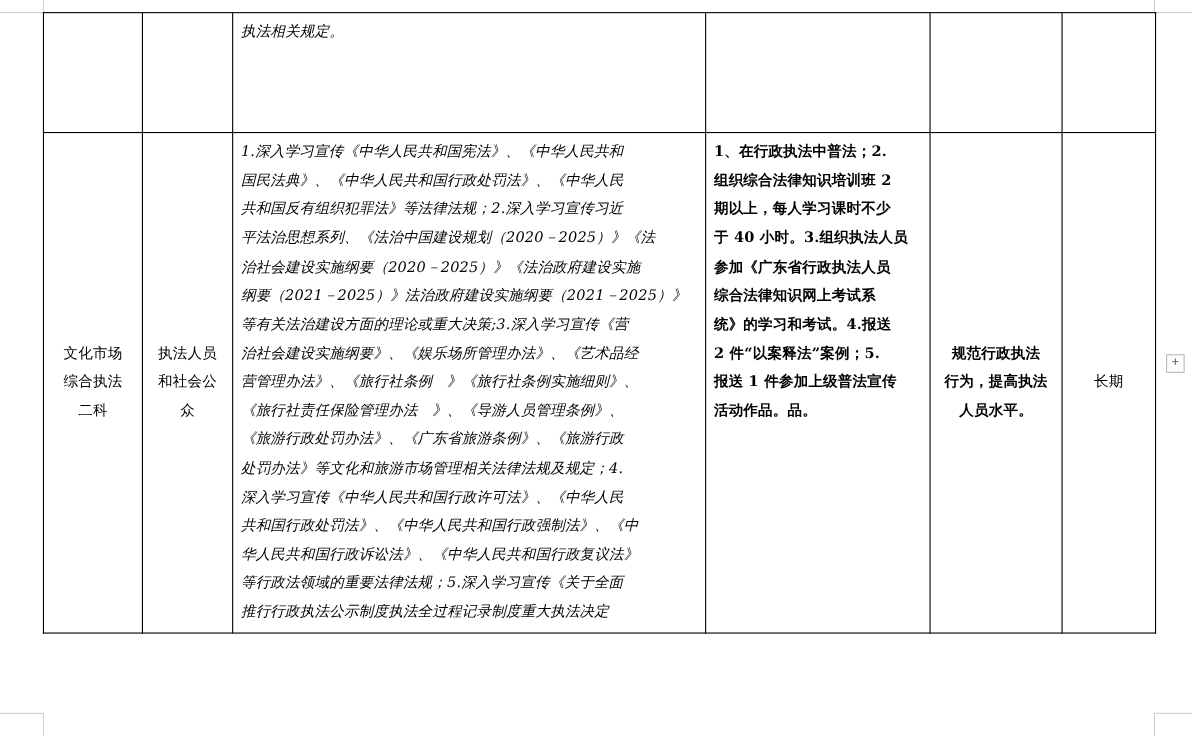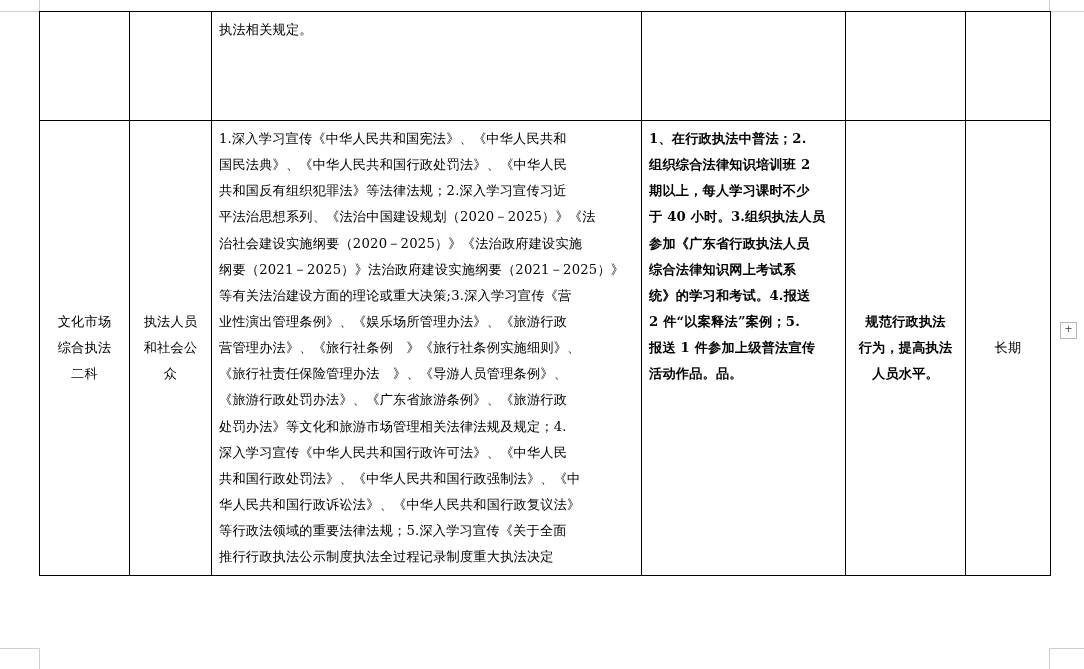--- a/index.html
+++ b/index.html
@@ -42,21 +42,21 @@
     padding: 0;
     font-size: 13.2px;
     color: #000000;
     line-height: 1.95;
   }
   .cell-pad {
     padding: 5px 7px 5px 7px;
   }
   .col-a { width: 90px; }
   .col-b { width: 82px; }
-  .col-c { width: 430px; }
+  .col-c { width: 430px; font-style: italic; }
   .col-d { width: 204px; }
   .col-e { width: 120px; font-weight: bold; }
   .col-f { width: 85px; }
 
   .center {
     text-align: center;
   }
   .justify {
     text-align: justify;
     text-justify: inter-ideograph;
@@ -161,21 +161,21 @@
         </td>
         <td class="col-c" style="vertical-align:top;">
           <div class="cell-pad body-cell-inner cjk">
             <span class="ct-line">1.深入学习宣传《中华人民共和国宪法》、《中华人民共和</span>
             <span class="ct-line">国民法典》、《中华人民共和国行政处罚法》、《中华人民</span>
             <span class="ct-line">共和国反有组织犯罪法》等法律法规；2.深入学习宣传习近</span>
             <span class="ct-line">平法治思想系列、《法治中国建设规划（2020－2025）》《法</span>
             <span class="ct-line">治社会建设实施纲要（2020－2025）》《法治政府建设实施</span>
             <span class="ct-line">纲要（2021－2025）》法治政府建设实施纲要（2021－2025）》</span>
             <span class="ct-line">等有关法治建设方面的理论或重大决策;3.深入学习宣传《营</span>
-            <span class="ct-line">业性演出管理条例》、《娱乐场所管理办法》、《旅游行政</span>
+            <span class="ct-line">治社会建设实施纲要》、《娱乐场所管理办法》、《艺术品经</span>
             <span class="ct-line">营管理办法》、《旅行社条例　》《旅行社条例实施细则》、</span>
             <span class="ct-line">《旅行社责任保险管理办法　》、《导游人员管理条例》、</span>
             <span class="ct-line">《旅游行政处罚办法》、《广东省旅游条例》、《旅游行政</span>
             <span class="ct-line">处罚办法》等文化和旅游市场管理相关法律法规及规定；4.</span>
             <span class="ct-line">深入学习宣传《中华人民共和国行政许可法》、《中华人民</span>
             <span class="ct-line">共和国行政处罚法》、《中华人民共和国行政强制法》、《中</span>
             <span class="ct-line">华人民共和国行政诉讼法》、《中华人民共和国行政复议法》</span>
             <span class="ct-line">等行政法领域的重要法律法规；5.深入学习宣传《关于全面</span>
             <span class="ct-line">推行行政执法公示制度执法全过程记录制度重大执法决定</span>
           </div>

